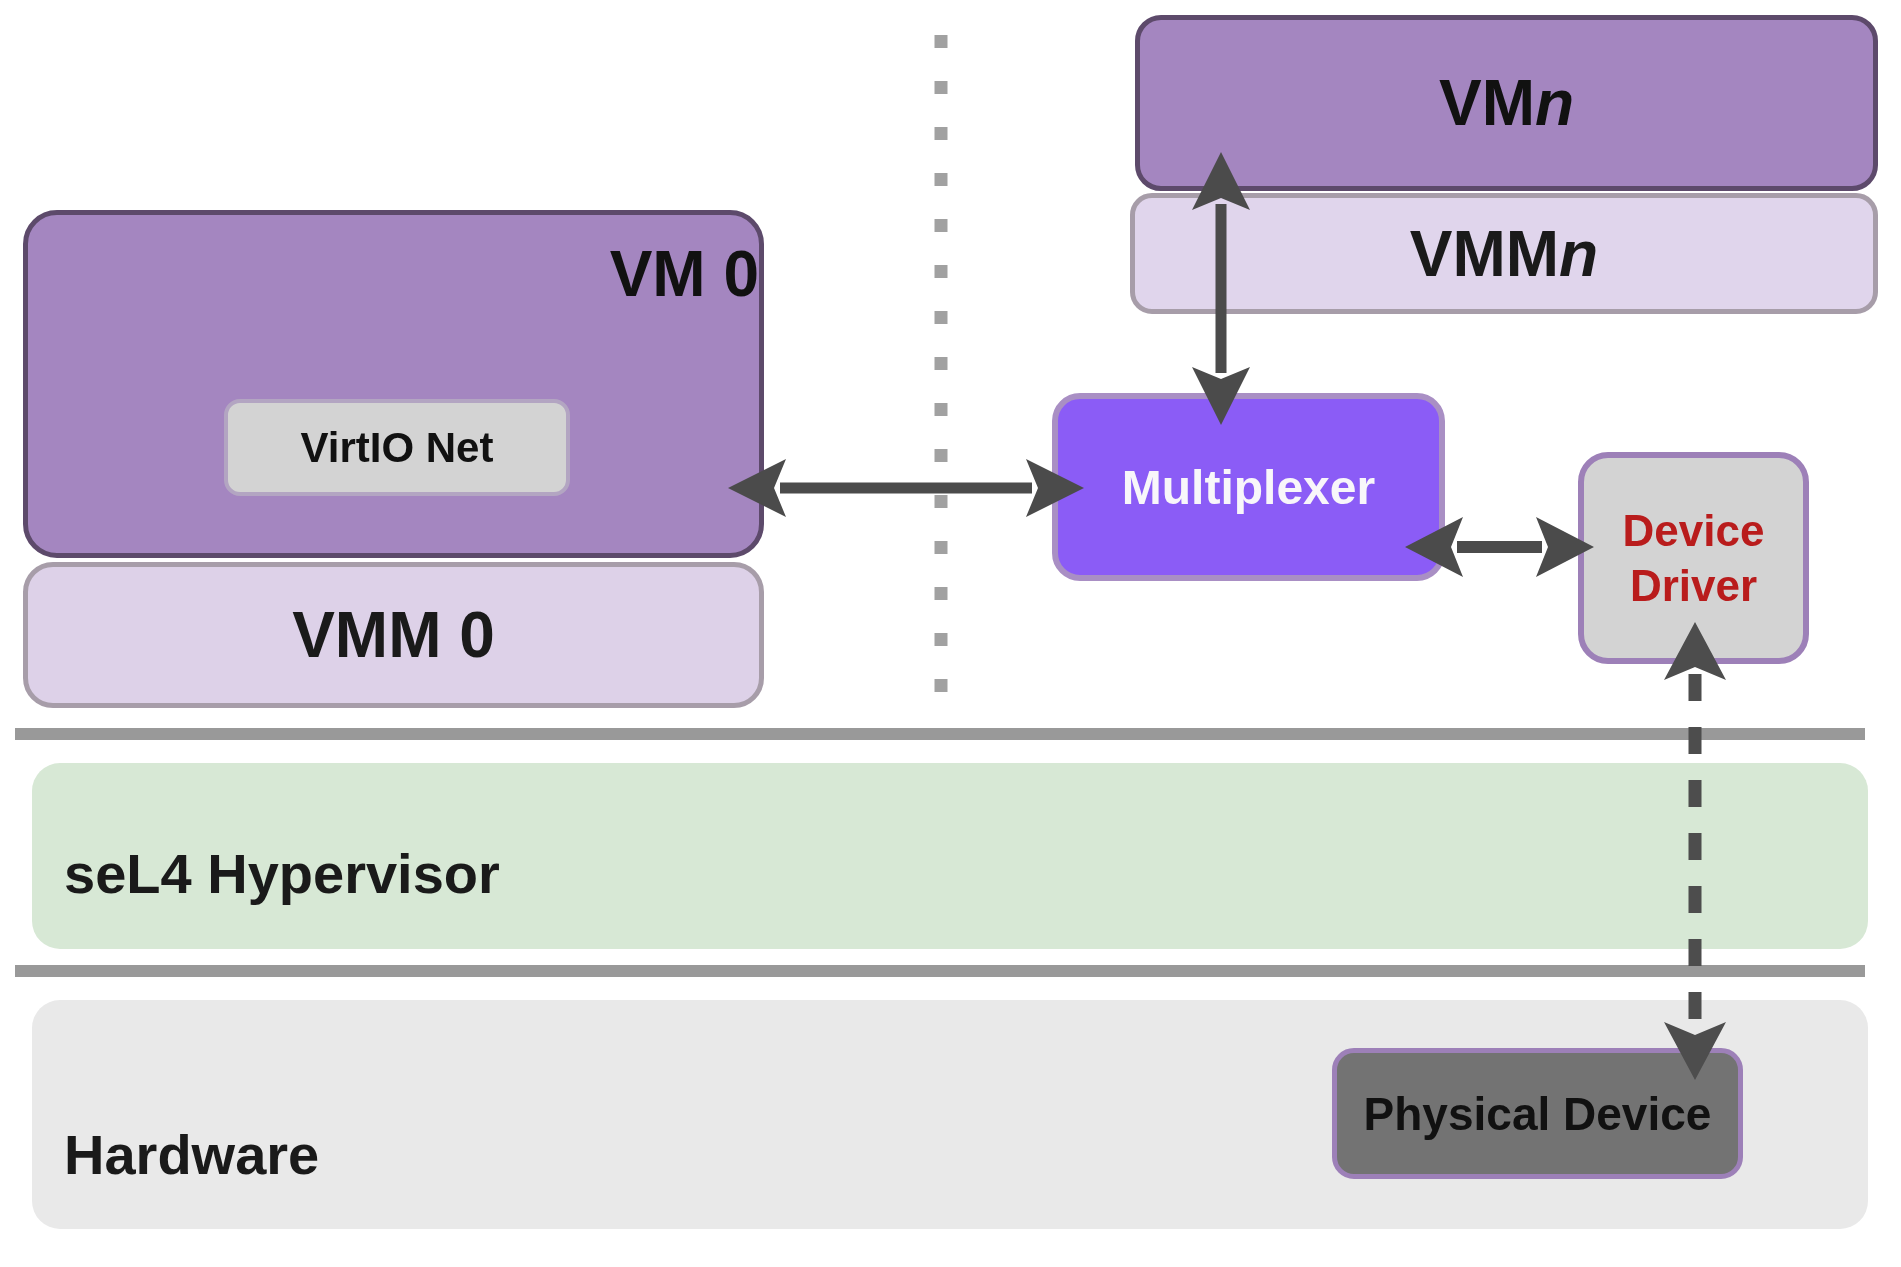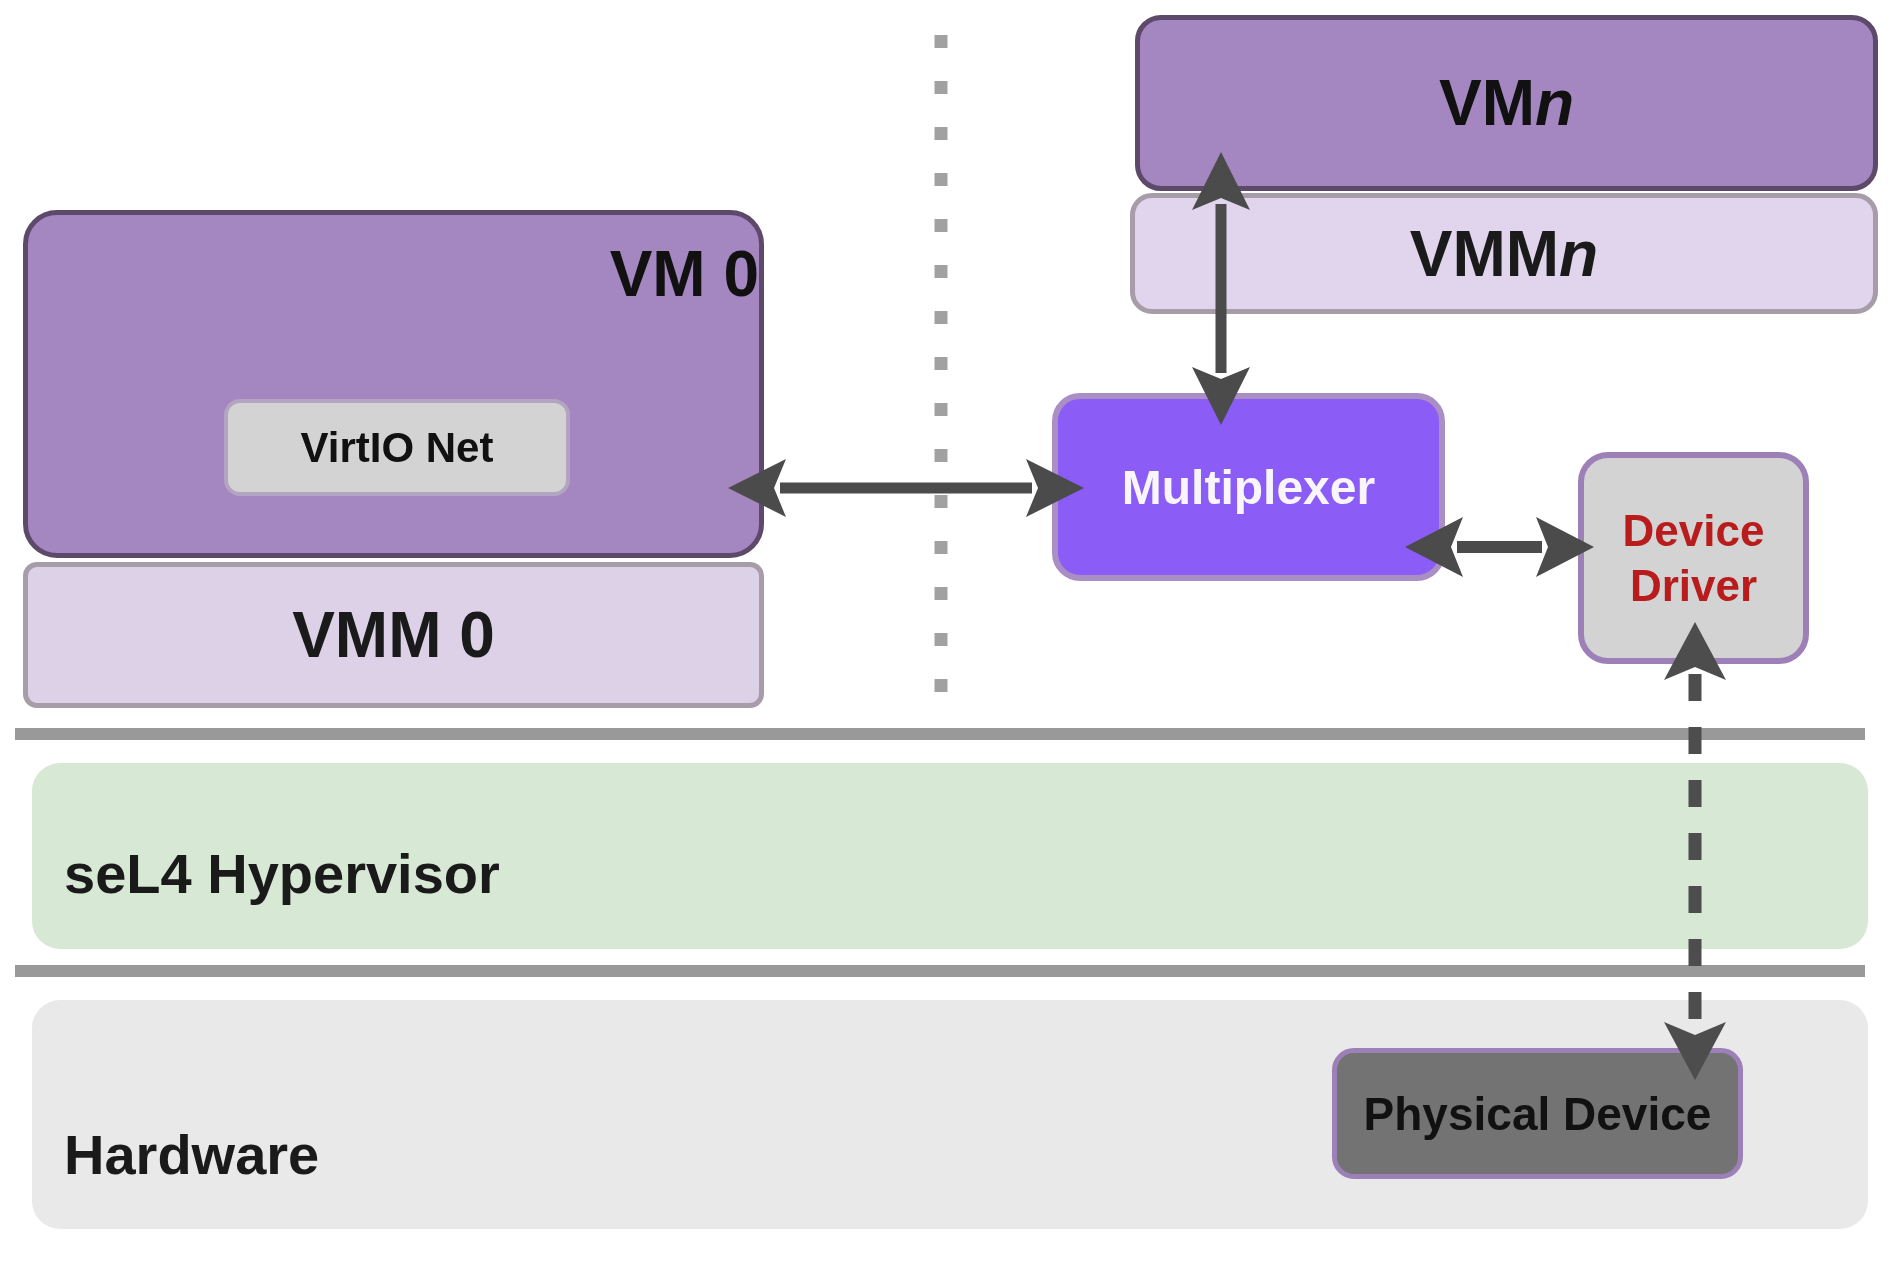--- a/index.html
+++ b/index.html
@@ -26,21 +26,21 @@
     text-align: right; font-size: 64px; font-weight: bold; color: #111111;
   }
   .virtio {
     position: absolute; left: 196px; top: 152px; width: 346px; height: 97px;
     background: #d3d3d3; border: 4px solid #b3a5c2; border-radius: 16px;
     display: flex; align-items: center; justify-content: center;
     font-size: 42px; font-weight: bold; color: #111111; margin-top: 32px;
   }
   .vmm0 {
     left: 23px; top: 562px; width: 741px; height: 146px;
-    background: #ddd1e8; border: 5px solid #a79da9; border-radius: 14px;
+    background: #ddd1e8; border: 5px solid #a79da9; border-radius: 30px;
     font-size: 64px; font-weight: bold; color: #1a1a1a;
   }
 
   
   .vmn {
     left: 1135px; top: 15px; width: 743px; height: 176px;
     background: #a486c0; border: 5px solid #5d4a6b; border-radius: 26px;
     font-size: 64px; font-weight: bold; color: #111111;
   }
   .vmmn {

